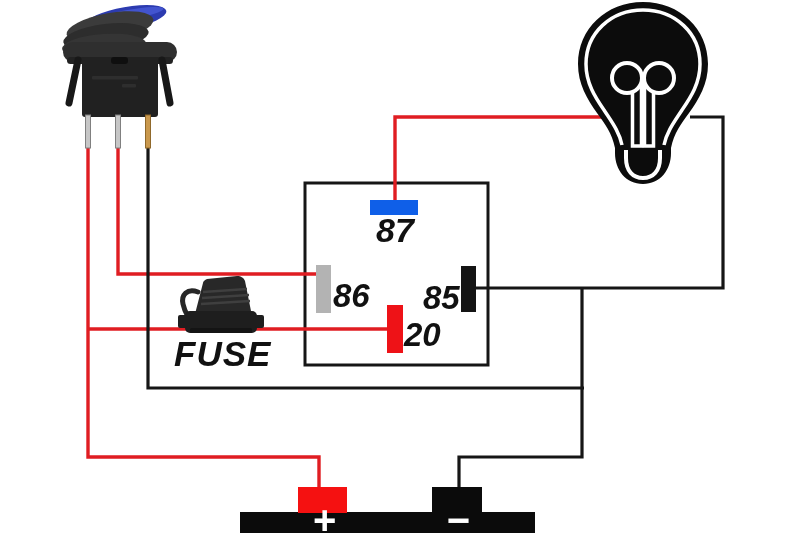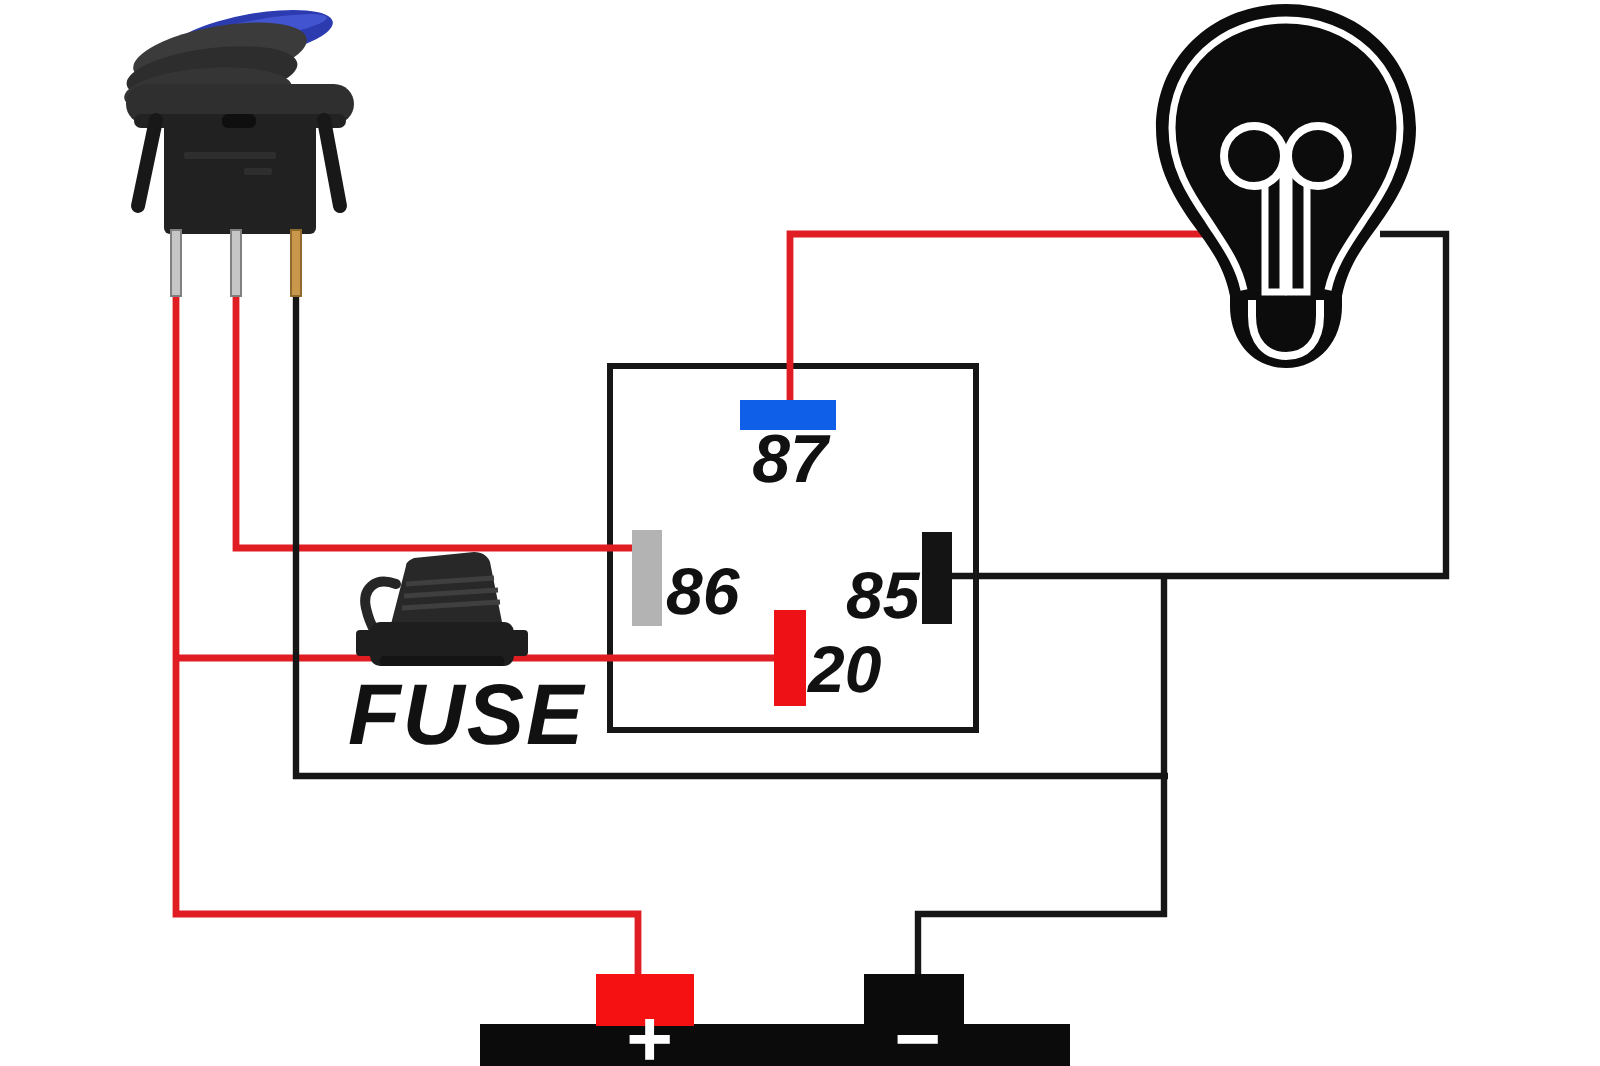--- a/index.html
+++ b/index.html
@@ -10,21 +10,21 @@
   .stage svg{position:absolute;left:0;top:0;}
   .lbl{
     position:absolute;font-weight:bold;color:#111;
     font-family:"Liberation Sans",sans-serif;line-height:1.05;
     white-space:nowrap;
   }
   .lbl-87{left:368px;top:213px;width:54px;font-size:34px;text-align:center;}
   .lbl-86{left:333px;top:279px;width:44px;font-size:33px;text-align:left;}
   .lbl-85{left:423px;top:281px;width:40px;font-size:33px;text-align:left;}
   .lbl-30{left:404px;top:318px;width:42px;font-size:33px;text-align:left;}
-  .lbl-fuse{left:174px;top:336px;width:96px;font-size:43px;text-align:right;letter-spacing:1px;}
+  .lbl-fuse{left:174px;top:336px;width:96px;font-size:35px;text-align:right;letter-spacing:1px;}
   .lbl-batt{color:#fff;font-size:40px;line-height:40px;text-align:center;}
   .lbl-plus{left:302px;top:500px;width:44px;}
   .lbl-minus{left:436px;top:500px;width:44px;}
 </style>
 </head>
 <body>
 
 <div class="stage">
 
   <svg width="800" height="533" viewBox="0 0 800 533">

